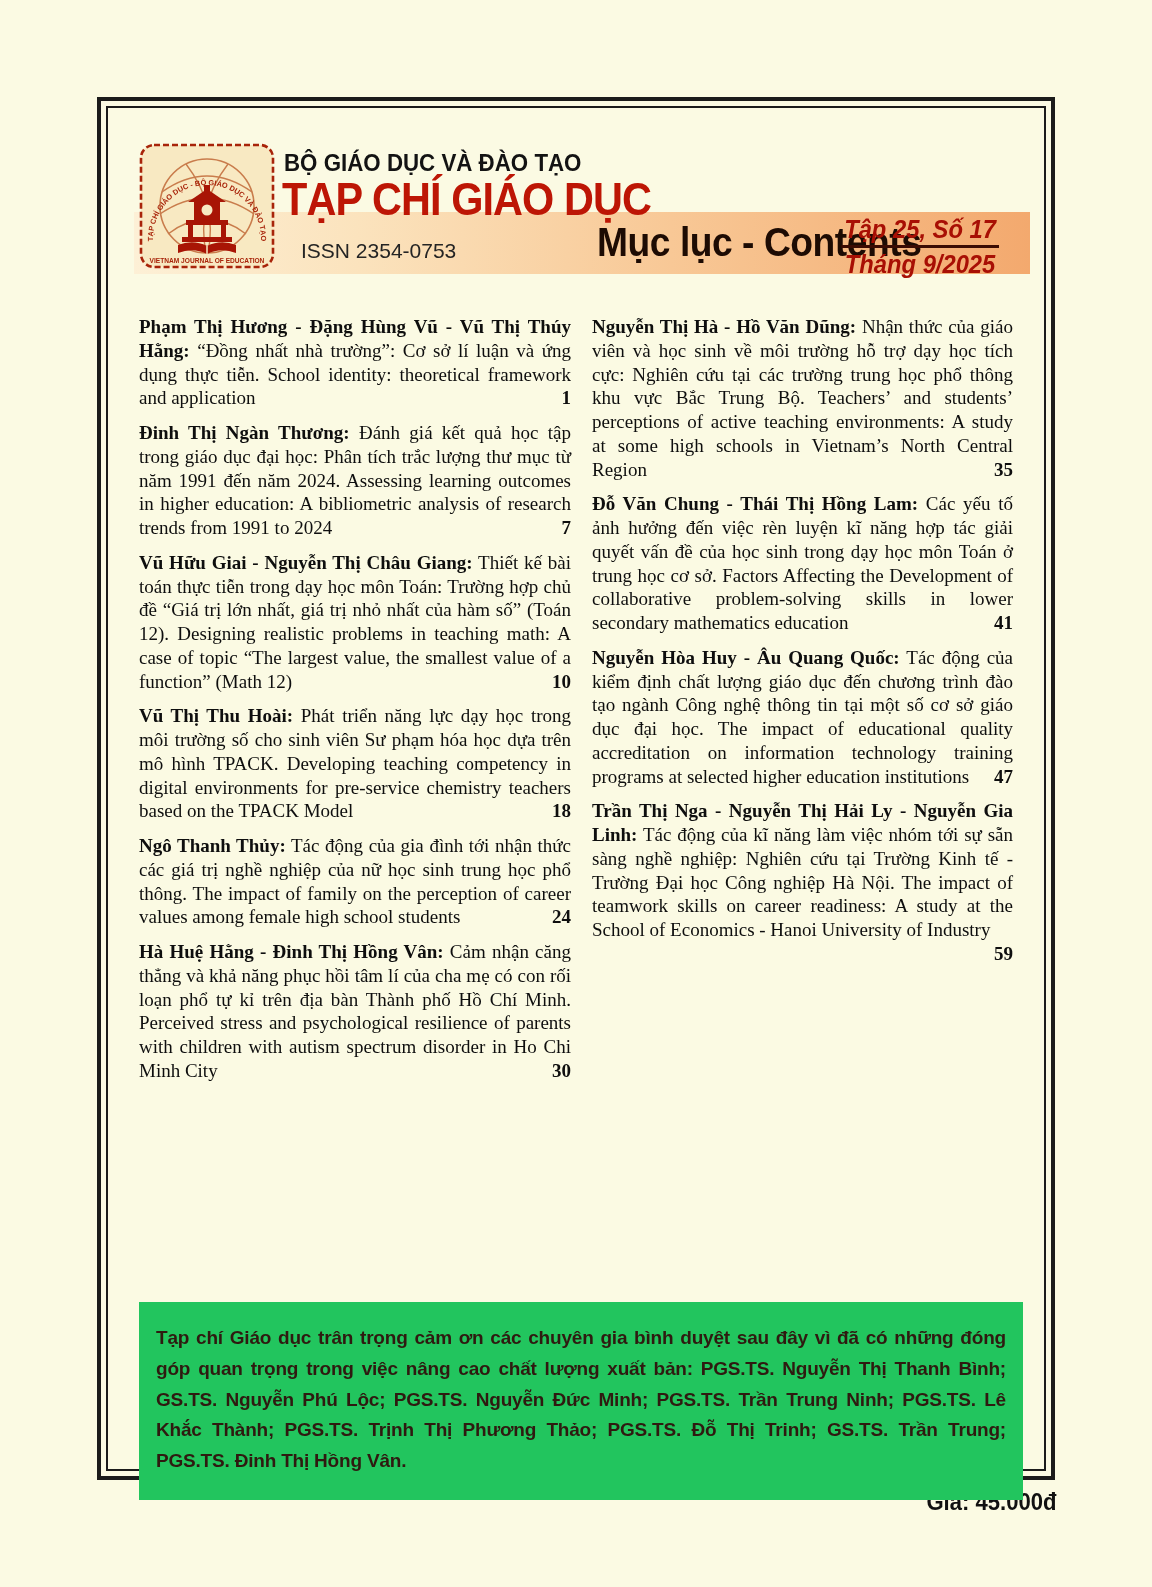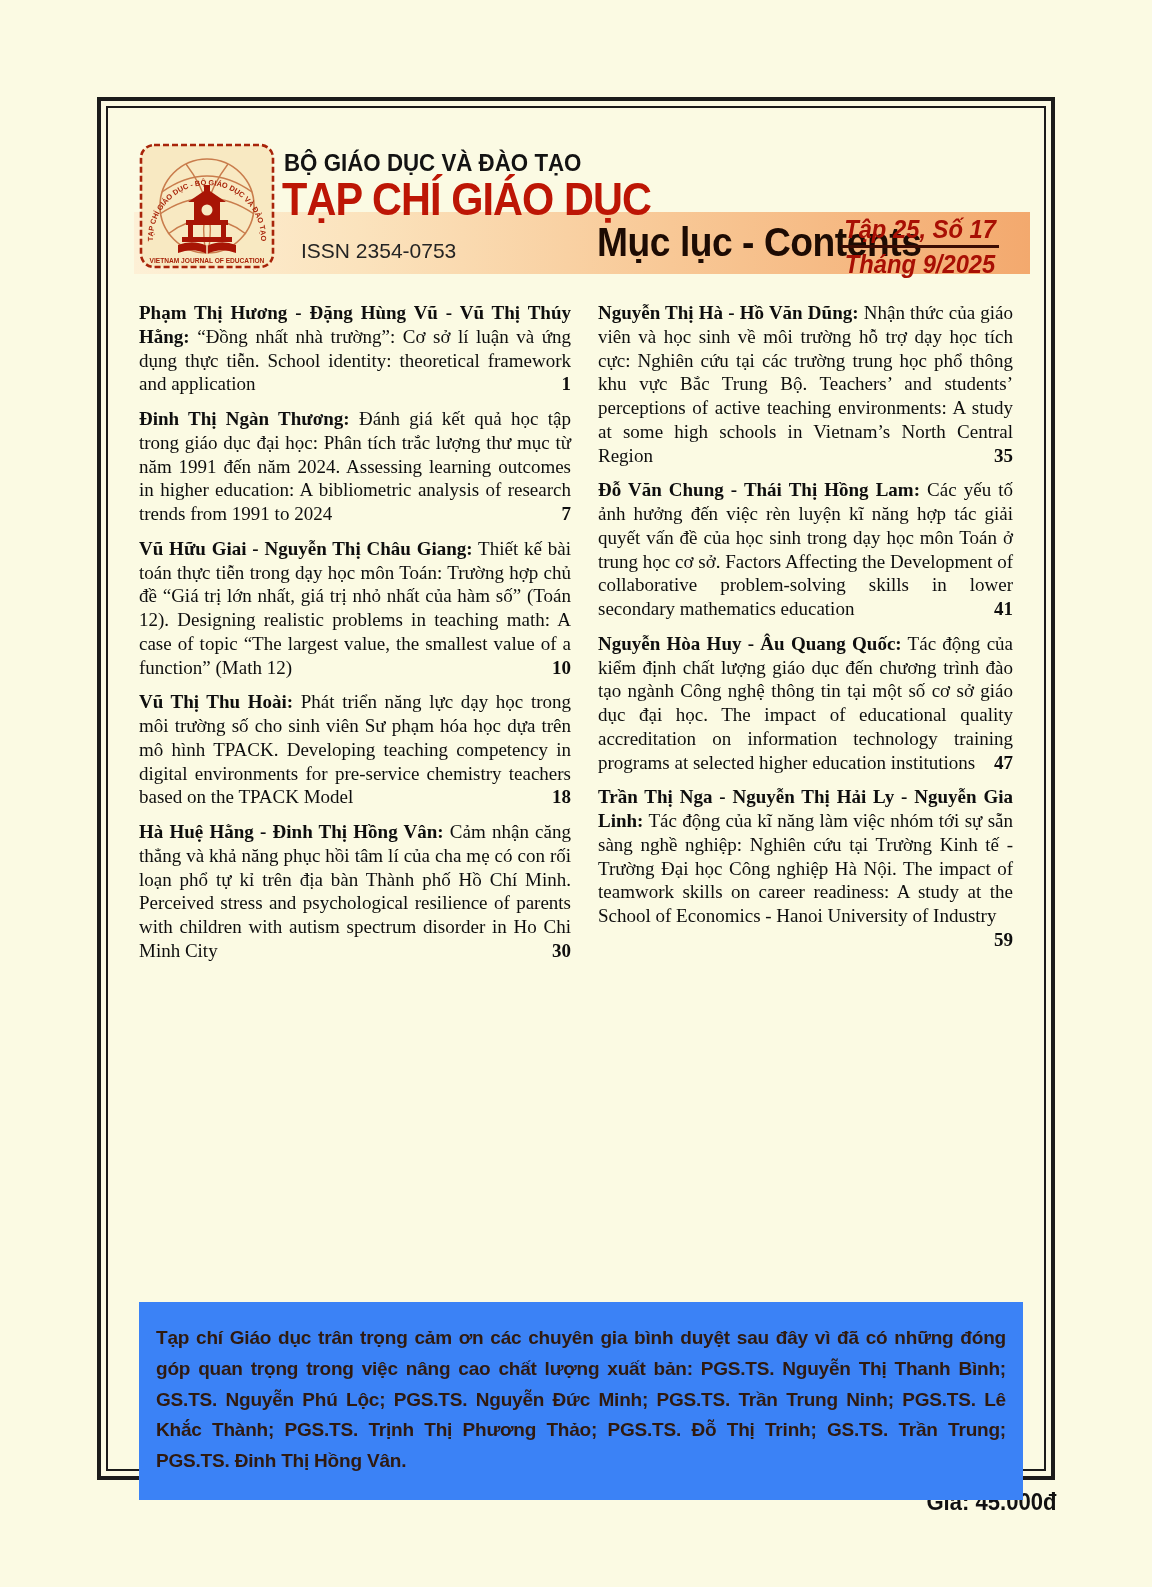--- a/index.html
+++ b/index.html
@@ -24,31 +24,31 @@
   .contents-label { position:absolute; top:112px; left:489px; z-index:2;
               font-size:40px; font-weight:bold; letter-spacing:-.5px; color:#1d0b03;
               transform:scaleX(.93); transform-origin:left; white-space:nowrap; }
   .volume { position:absolute; top:107px; right:45px; z-index:2; text-align:center;
               font-size:25px; font-weight:bold; font-style:italic; color:#a80f04;
               transform:scaleX(.95); transform-origin:right; white-space:nowrap; }
   .volume .v-top { display:block; border-bottom:3px solid #3b0c03; padding:0 3px 1px; }
   .volume .v-bot { display:block; padding-top:2px; }
 
   
-  .toc { position:absolute; top:193px; left:31px; right:31px; display:flex; gap:27px; z-index:1; }
+  .toc { position:absolute; top:207px; left:31px; right:31px; display:flex; gap:21px; z-index:1; }
   .toc-col-left { width:432px; flex:none; }
   .toc-col-right { flex:1; }
   .entry { font-family:"Liberation Serif","DejaVu Serif",serif; font-size:19px; line-height:1.25;
            text-align:justify; color:#0e0e0e; margin-bottom:11px; }
   .entry .authors { font-weight:bold; }
   .entry .pg { float:right; font-weight:bold; padding-left:10px; }
 
   
   .ack-box { position:absolute; top:1194px; left:31px; width:884px; min-height:150px;
-             background:#3b82f6; padding:21px 17px 23px; z-index:1; }
+             background:#22c55e; padding:21px 17px 23px; z-index:1; }
   .ack-text { font-size:19px; font-weight:bold; line-height:1.62; letter-spacing:-.2px;
               color:#2f1a10; text-align:justify; }
   .price { position:absolute; right:95px; top:1489px; font-size:23px; font-weight:bold;
            color:#111; transform:scaleX(.96); transform-origin:right; white-space:nowrap; }
 </style>
 </head>
 <body>
 
 <div class="page">
   <div class="frame">
@@ -89,20 +89,21 @@
         <span class="v-top">Tập 25, Số 17</span>
         <span class="v-bot">Tháng 9/2025</span>
       </div>
 
       <div class="toc">
         <div class="toc-col-left">
             <p class="entry"><b class="authors">Phạm Thị Hương - Đặng Hùng Vũ - Vũ Thị Thúy Hằng:</b><span> “Đồng nhất nhà trường”: Cơ sở lí luận và ứng dụng thực tiễn. School identity: theoretical framework and application</span><span class="pg">1</span></p>
             <p class="entry"><b class="authors">Đinh Thị Ngàn Thương:</b><span> Đánh giá kết quả học tập trong giáo dục đại học: Phân tích trắc lượng thư mục từ năm 1991 đến năm 2024. Assessing learning outcomes in higher education: A bibliometric analysis of research trends from 1991 to 2024</span><span class="pg">7</span></p>
             <p class="entry"><b class="authors">Vũ Hữu Giai - Nguyễn Thị Châu Giang:</b><span> Thiết kế bài toán thực tiễn trong dạy học môn Toán: Trường hợp chủ đề “Giá trị lớn nhất, giá trị nhỏ nhất của hàm số” (Toán 12). Designing realistic problems in teaching math: A case of topic “The largest value, the smallest value of a function” (Math 12)</span><span class="pg">10</span></p>
             <p class="entry"><b class="authors">Vũ Thị Thu Hoài:</b><span> Phát triển năng lực dạy học trong môi trường số cho sinh viên Sư phạm hóa học dựa trên mô hình TPACK. Developing teaching competency in digital environments for pre-service chemistry teachers based on the TPACK Model</span><span class="pg">18</span></p>
+            <p class="entry"><b class="authors">Ngô Thanh Thủy:</b><span> Tác động của gia đình tới nhận thức các giá trị nghề nghiệp của nữ học sinh trung học phổ thông. The impact of family on the perception of career values among female high school students</span><span class="pg">24</span></p>
             <p class="entry"><b class="authors">Hà Huệ Hằng - Đinh Thị Hồng Vân:</b><span> Cảm nhận căng thẳng và khả năng phục hồi tâm lí của cha mẹ có con rối loạn phổ tự kỉ trên địa bàn Thành phố Hồ Chí Minh. Perceived stress and psychological resilience of parents with children with autism spectrum disorder in Ho Chi Minh City</span><span class="pg">30</span></p>
           </div>
         <div class="toc-col-right">
             <p class="entry"><b class="authors">Nguyễn Thị Hà - Hồ Văn Dũng:</b><span> Nhận thức của giáo viên và học sinh về môi trường hỗ trợ dạy học tích cực: Nghiên cứu tại các trường trung học phổ thông khu vực Bắc Trung Bộ. Teachers’ and students’ perceptions of active teaching environments: A study at some high schools in Vietnam’s North Central Region</span><span class="pg">35</span></p>
             <p class="entry"><b class="authors">Đỗ Văn Chung - Thái Thị Hồng Lam:</b><span> Các yếu tố ảnh hưởng đến việc rèn luyện kĩ năng hợp tác giải quyết vấn đề của học sinh trong dạy học môn Toán ở trung học cơ sở. Factors Affecting the Development of collaborative problem-solving skills in lower secondary mathematics education</span><span class="pg">41</span></p>
             <p class="entry"><b class="authors">Nguyễn Hòa Huy - Âu Quang Quốc:</b><span> Tác động của kiểm định chất lượng giáo dục đến chương trình đào tạo ngành Công nghệ thông tin tại một số cơ sở giáo dục đại học. The impact of educational quality accreditation on information technology training programs at selected higher education institutions</span><span class="pg">47</span></p>
             <p class="entry"><b class="authors">Trần Thị Nga - Nguyễn Thị Hải Ly - Nguyễn Gia Linh:</b><span> Tác động của kĩ năng làm việc nhóm tới sự sẵn sàng nghề nghiệp: Nghiên cứu tại Trường Kinh tế - Trường Đại học Công nghiệp Hà Nội. The impact of teamwork skills on career readiness: A study at the School of Economics - Hanoi University of Industry</span><span class="pg">59</span></p>
           </div>
       </div>
 

